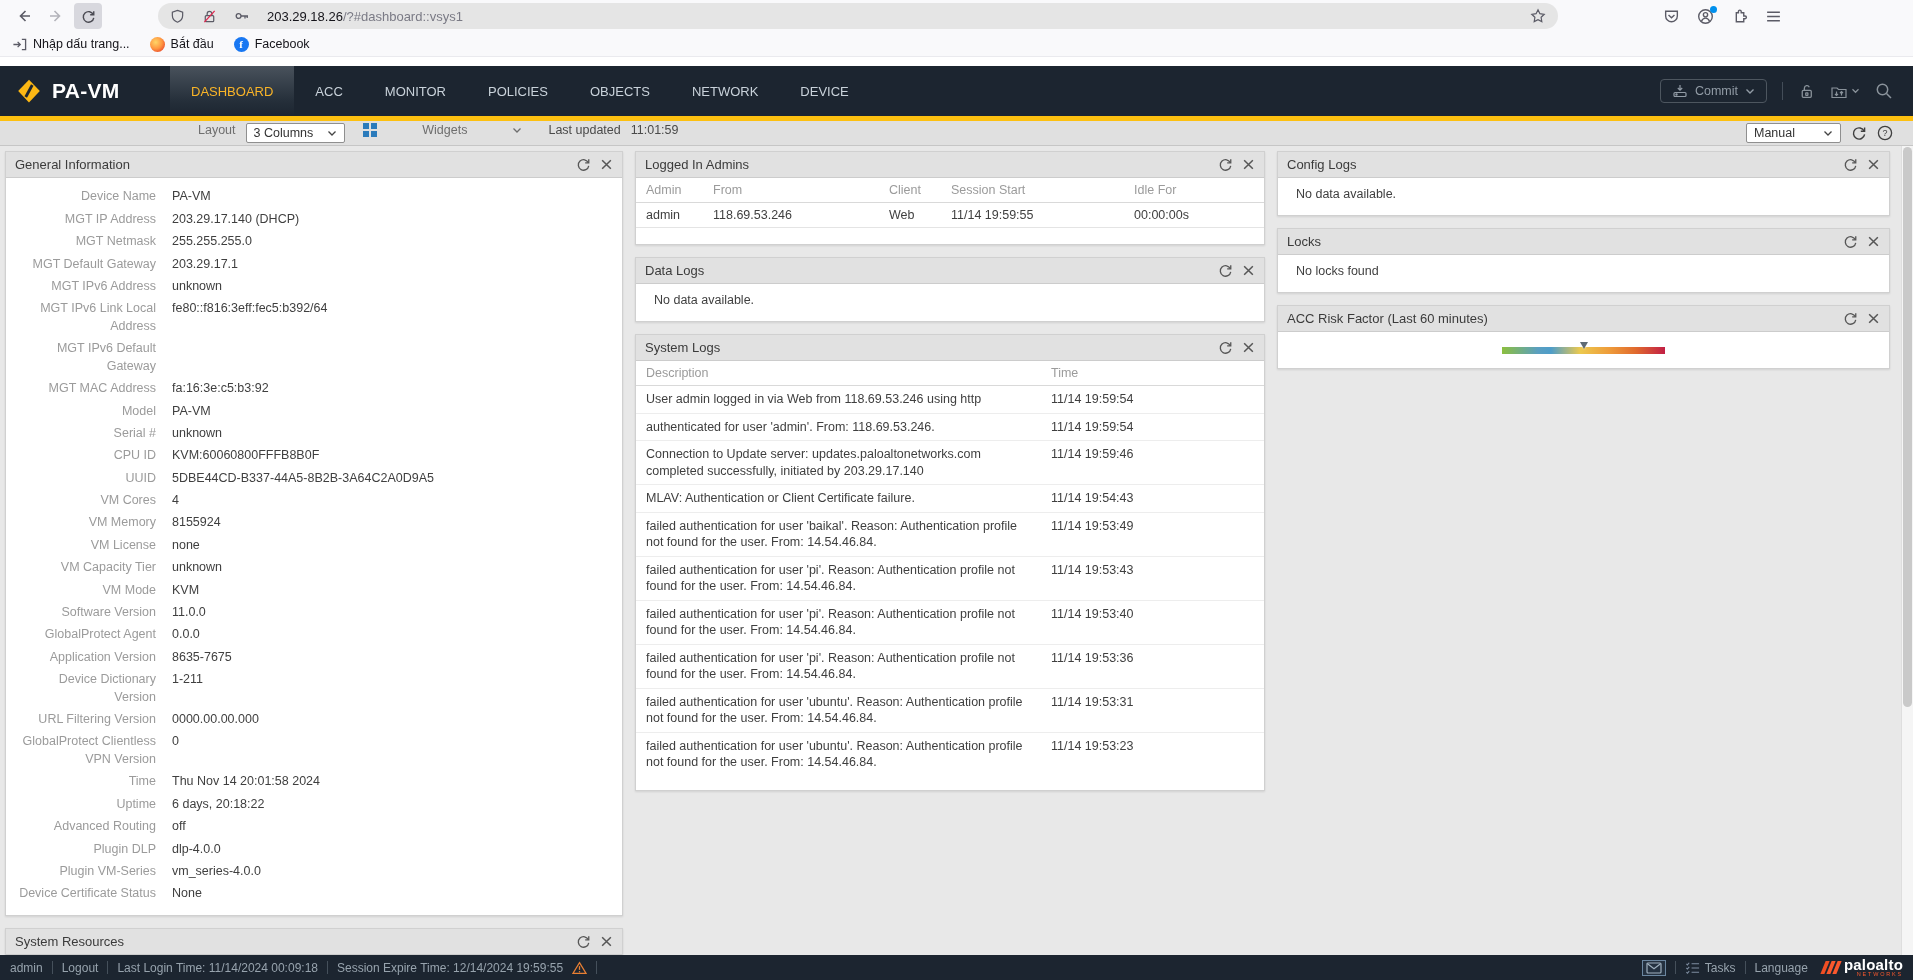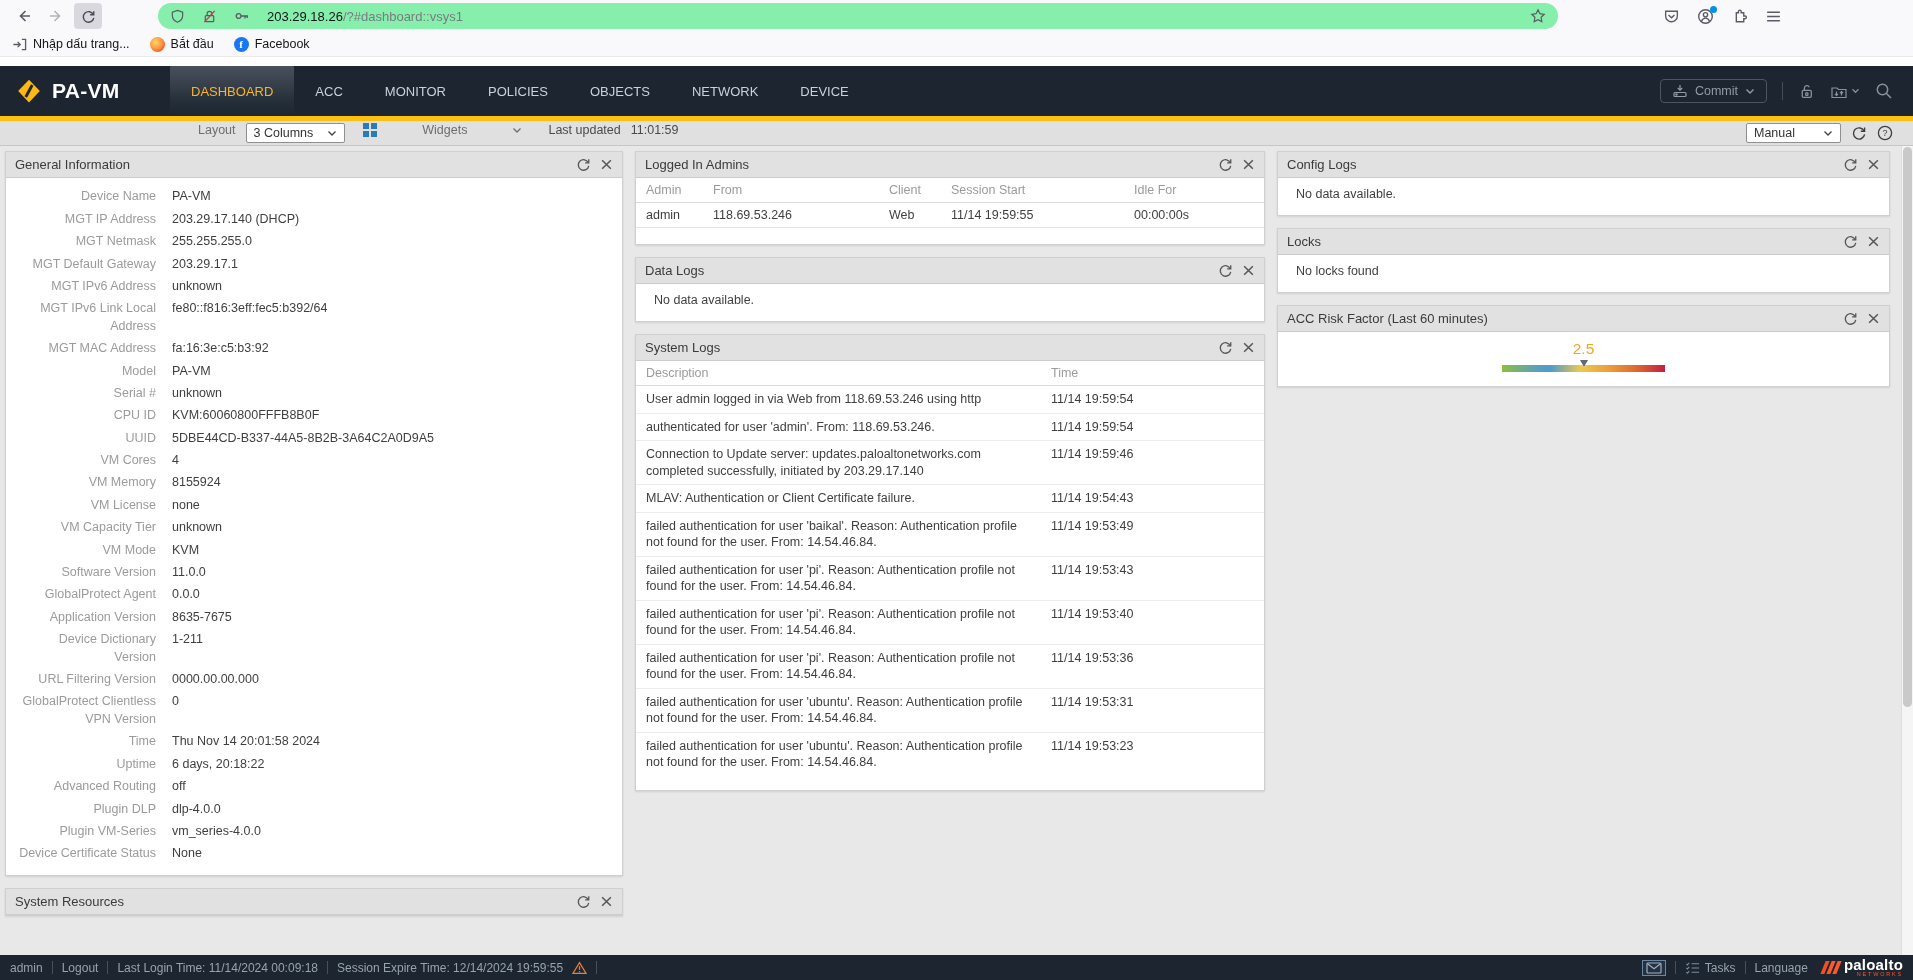--- a/index.html
+++ b/index.html
@@ -7,21 +7,21 @@
   body {
     font-family:"Liberation Sans","DejaVu Sans",sans-serif;
     display:flex; flex-direction:column; background:#e8e8e8; font-size:12.5px;
   }
   svg { display:block; }
 
   
   .browser-toolbar{height:32px;background:#f9f9fb;display:flex;align-items:center;padding:0 10px;flex:0 0 auto;}
   .chrome-btn{width:28px;height:26px;display:flex;align-items:center;justify-content:center;border-radius:4px;margin-right:4px;}
   .reload{background:#d8d8de;}
-  .url-bar{width:1400px;height:26px;margin-left:52px;background:#86efac;border-radius:14px;display:flex;align-items:center;padding:0 12px;gap:17px;color:#15141a;}
+  .url-bar{width:1400px;height:26px;margin-left:52px;background:#e5e5e5;border-radius:14px;display:flex;align-items:center;padding:0 12px;gap:17px;color:#15141a;}
   .url-text{font-size:13px;}
   .url-host{color:#15141a;}
   .url-rest{color:#7a7a85;}
   .url-star{margin-left:auto;}
   .chrome-right{display:flex;align-items:center;gap:17px;margin-left:105px;}
   .dot-blue{position:absolute;top:-2px;right:-3px;width:7px;height:7px;border-radius:50%;background:#0090ed;}
   .rel{position:relative;}
 
   
   .bookmarks-bar{height:25px;background:#f9f9fb;display:flex;align-items:center;gap:20px;padding:0 12px;flex:0 0 auto;border-bottom:1px solid #eaeaee;}
@@ -337,20 +337,24 @@
           <div class="gi-row">
             <span class="gi-label">MGT IPv6 Address</span>
             <span class="gi-value">unknown</span>
           </div>
 
           <div class="gi-row">
             <span class="gi-label">MGT IPv6 Link Local Address</span>
             <span class="gi-value">fe80::f816:3eff:fec5:b392/64</span>
           </div>
 
+          <div class="gi-row">
+            <span class="gi-label">MGT IPv6 Default Gateway</span>
+            <span class="gi-value"></span>
+          </div>
 
           <div class="gi-row">
             <span class="gi-label">MGT MAC Address</span>
             <span class="gi-value">fa:16:3e:c5:b3:92</span>
           </div>
 
           <div class="gi-row">
             <span class="gi-label">Model</span>
             <span class="gi-value">PA-VM</span>
           </div>
@@ -635,21 +639,20 @@
           <svg class="w-icon" width="15" height="15" viewBox="0 0 16 16" fill="none" stroke="#565656" stroke-width="1.4">
               <path d="M13.2 6.2 A5.6 5.6 0 1 0 13.6 9.4"></path>
               <path d="M13.6 2.4 v3.8 h-3.8"></path>
             </svg>
           <svg class="w-icon" width="13" height="13" viewBox="0 0 12 12" stroke="#565656" stroke-width="1.4">
               <path d="M2 2 L10 10 M10 2 L2 10"></path>
             </svg>
         </span>
       </div>
       <div class="risk-body">
-        <div class="risk-value">2.5</div>
         <div class="risk-bar">
           <span class="risk-marker" style="left: 50%;"></span>
         </div>
       </div>
     </div>
   </div>
 
   <div class="scrollbar">
     <span class="scroll-thumb"></span>
   </div>

